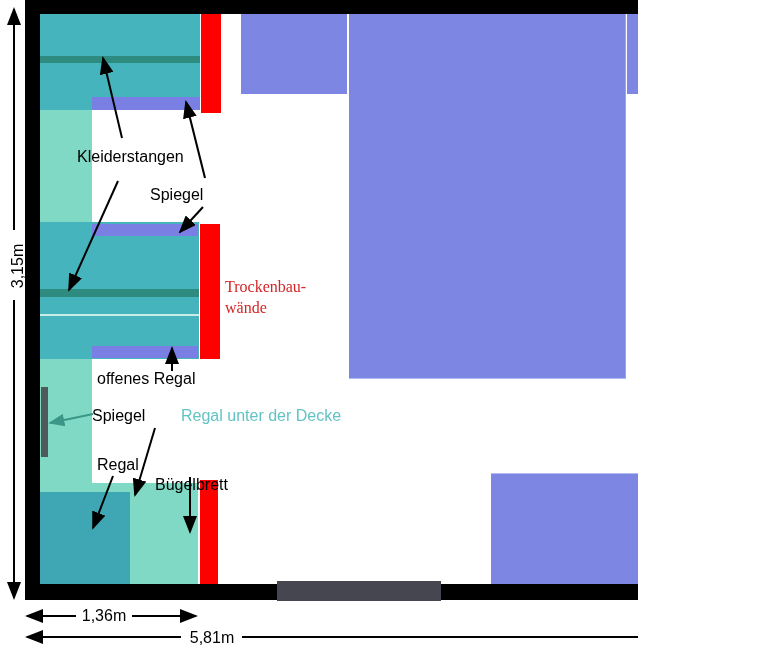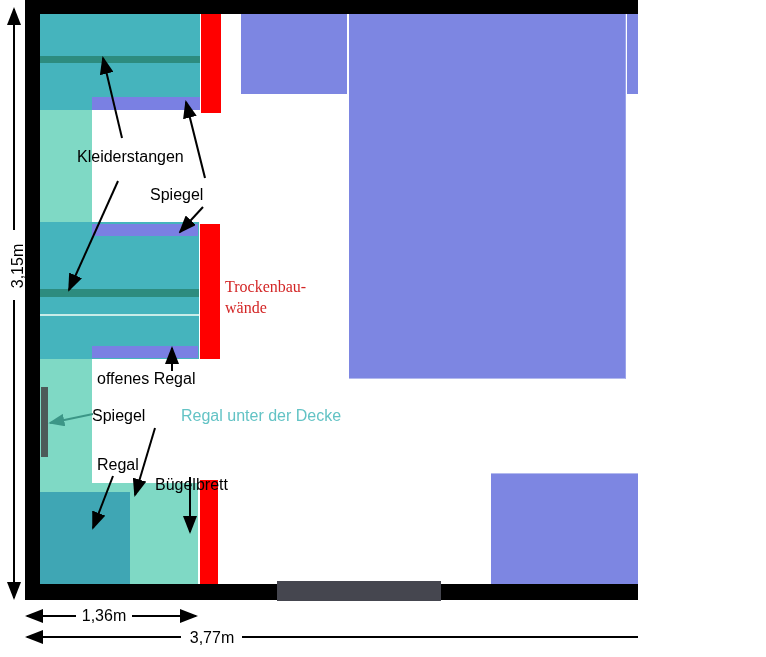--- a/index.html
+++ b/index.html
@@ -146,15 +146,15 @@
     <div>wände</div>
   </div>
   <div class="lbl lbl-offenes-regal">offenes Regal</div>
   <div class="lbl lbl-spiegel">Spiegel</div>
   <div class="lbl lbl-regal-decke">Regal unter der Decke</div>
   <div class="lbl lbl-regal">Regal</div>
   <div class="lbl lbl-buegelbrett">Bügelbrett</div>
 
   <div class="lbl lbl-dim dim-h">3,15m</div>
   <div class="lbl lbl-dim dim-w1">1,36m</div>
-  <div class="lbl lbl-dim dim-w2">3,77m</div>
+  <div class="lbl lbl-dim dim-w2">5,81m</div>
 
 </div>
 
 </body></html>

